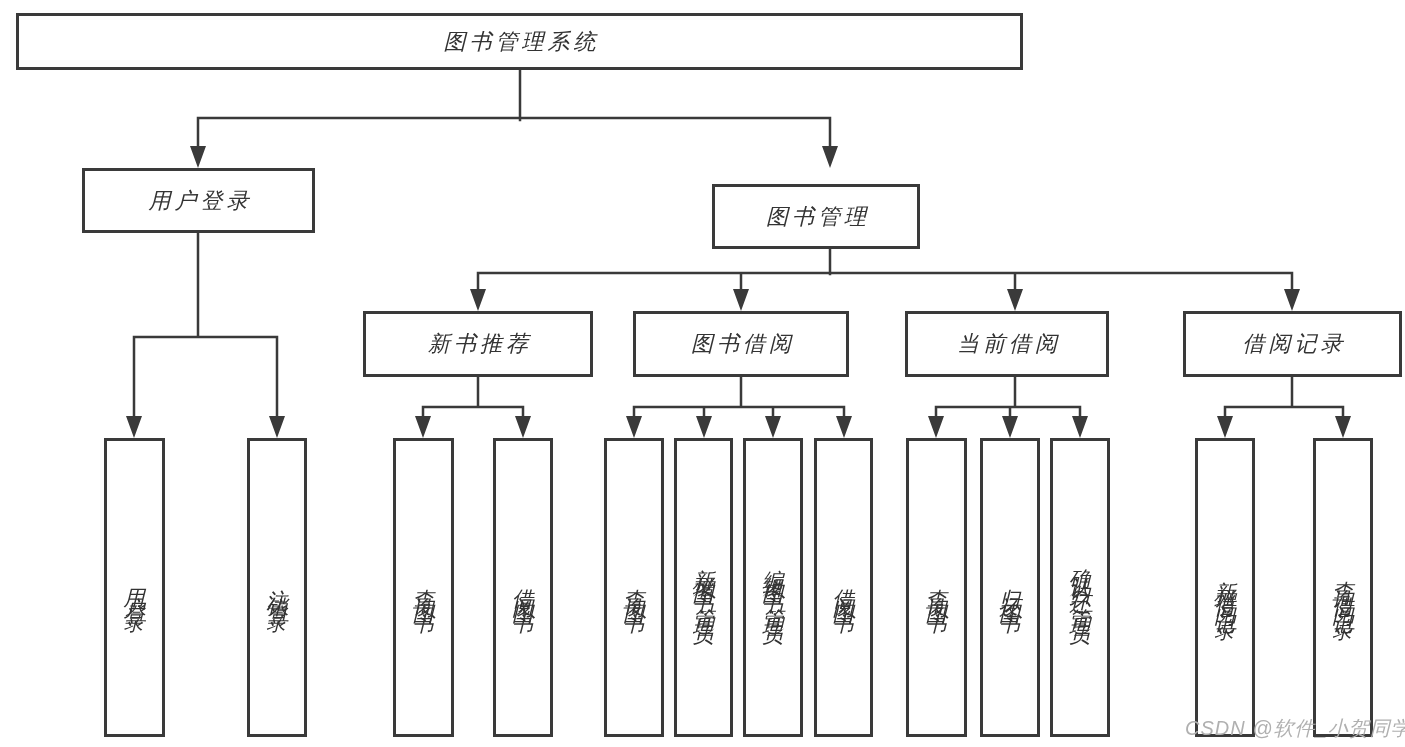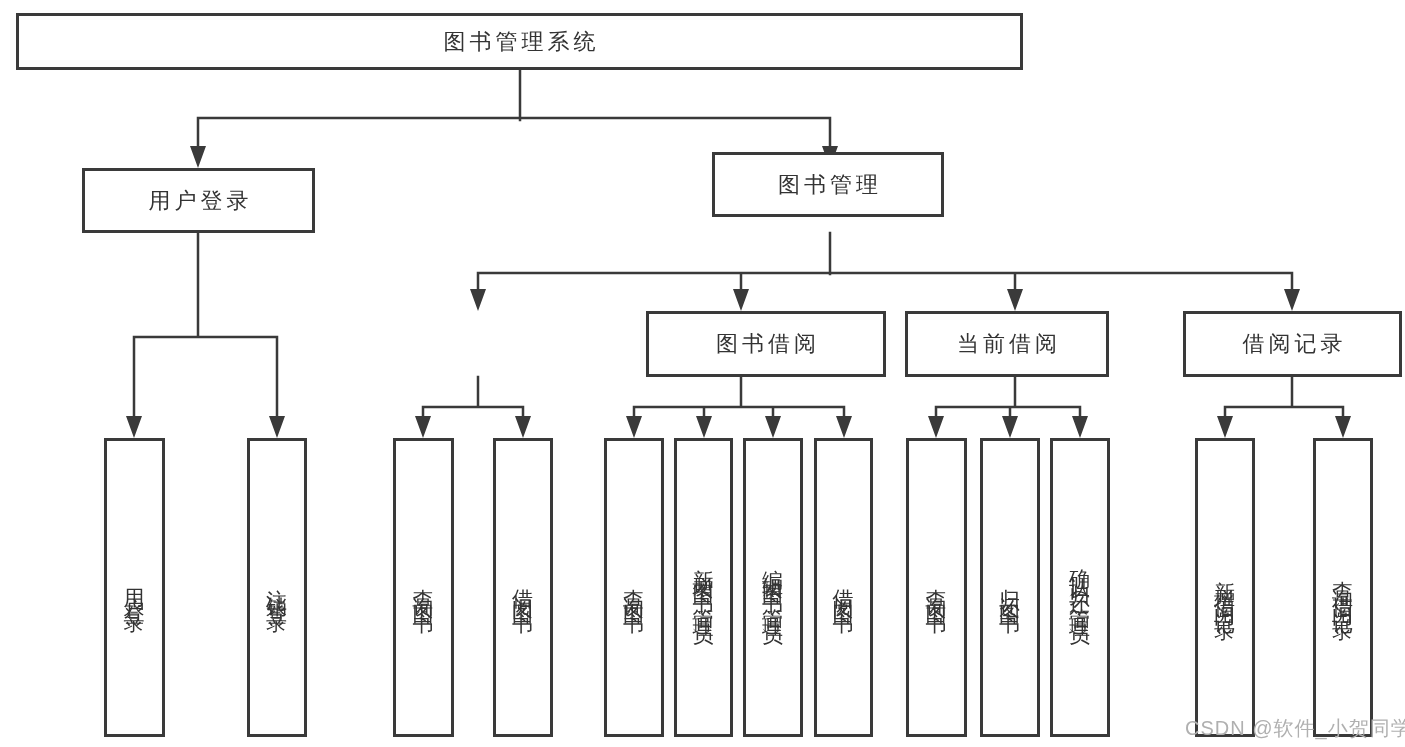--- a/index.html
+++ b/index.html
@@ -3,20 +3,21 @@
 <meta charset="utf-8">
 <style>
   html, body { margin: 0; padding: 0; background: #ffffff; }
   .stage {
     position: relative;
     width: 1405px;
     height: 747px;
     background: #ffffff;
     font-family: "Liberation Sans", "DejaVu Sans", sans-serif;
     overflow: hidden;
+    font-style: italic;
   }
   .connectors {
     position: absolute;
     left: 0; top: 0;
     width: 1405px; height: 747px;
     pointer-events: none;
   }
   .node {
     position: absolute;
     box-sizing: border-box;
@@ -78,25 +79,28 @@
       M1217 416 H1233 L1225 438 Z  M1335 416 H1351 L1343 438 Z"></path>
   </svg>
 
   <div class="node h" style="left:16px; top:13px; width:1007px; height:57px;">
     <span>图书管理系统</span>
   </div>
 
   <div class="node h" style="left:82px; top:168px; width:233px; height:65px;">
     <span>用户登录</span>
   </div>
-  <div class="node h" style="left:712px; top:152px; width:232px; height:65px;">
+  <div class="node h" style="left:712px; top:184px; width:208px; height:65px;">
     <span>图书管理</span>
   </div>
 
-  <div class="node h" style="left:646px; top:311px; width:240px; height:66px;">
+  <div class="node h" style="left:363px; top:311px; width:230px; height:66px;">
+    <span>新书推荐</span>
+  </div>
+  <div class="node h" style="left:633px; top:311px; width:216px; height:66px;">
     <span>图书借阅</span>
   </div>
   <div class="node h" style="left:905px; top:311px; width:204px; height:66px;">
     <span>当前借阅</span>
   </div>
   <div class="node h" style="left:1183px; top:311px; width:219px; height:66px;">
     <span>借阅记录</span>
   </div>
 
   <div class="node v" style="left:104px; top:438px; width:61px; height:299px;">

